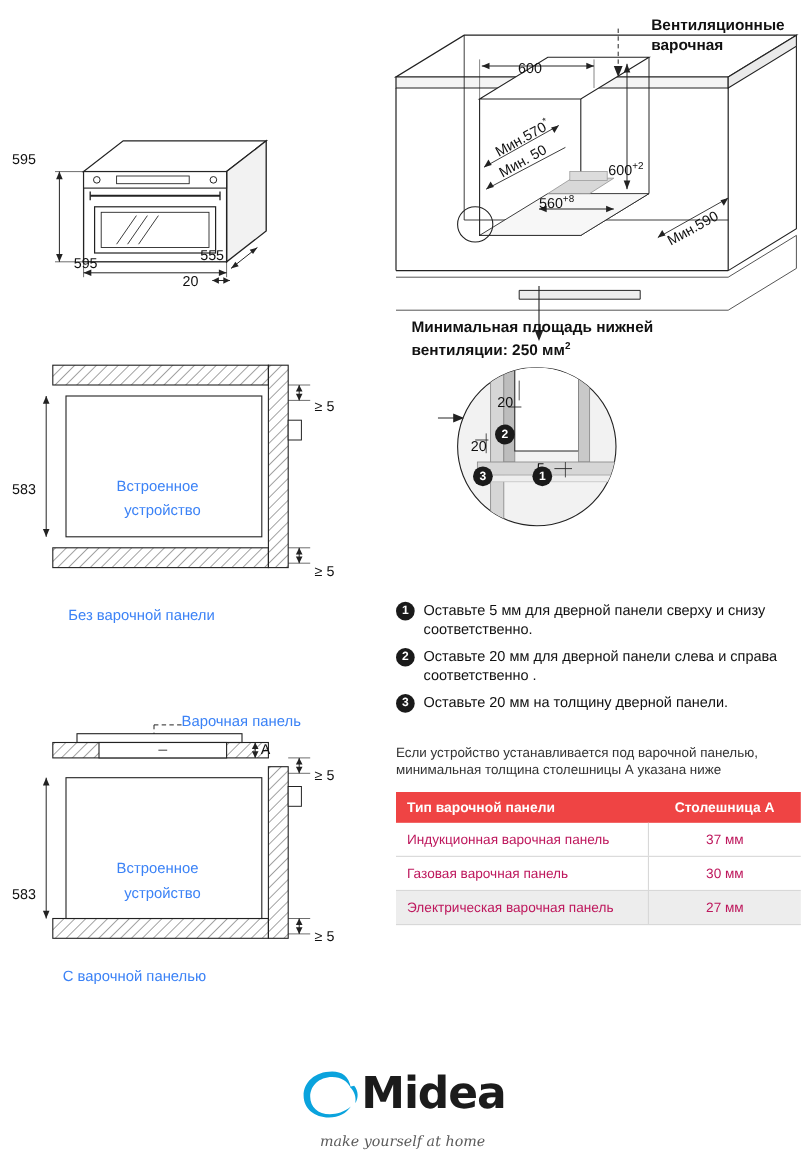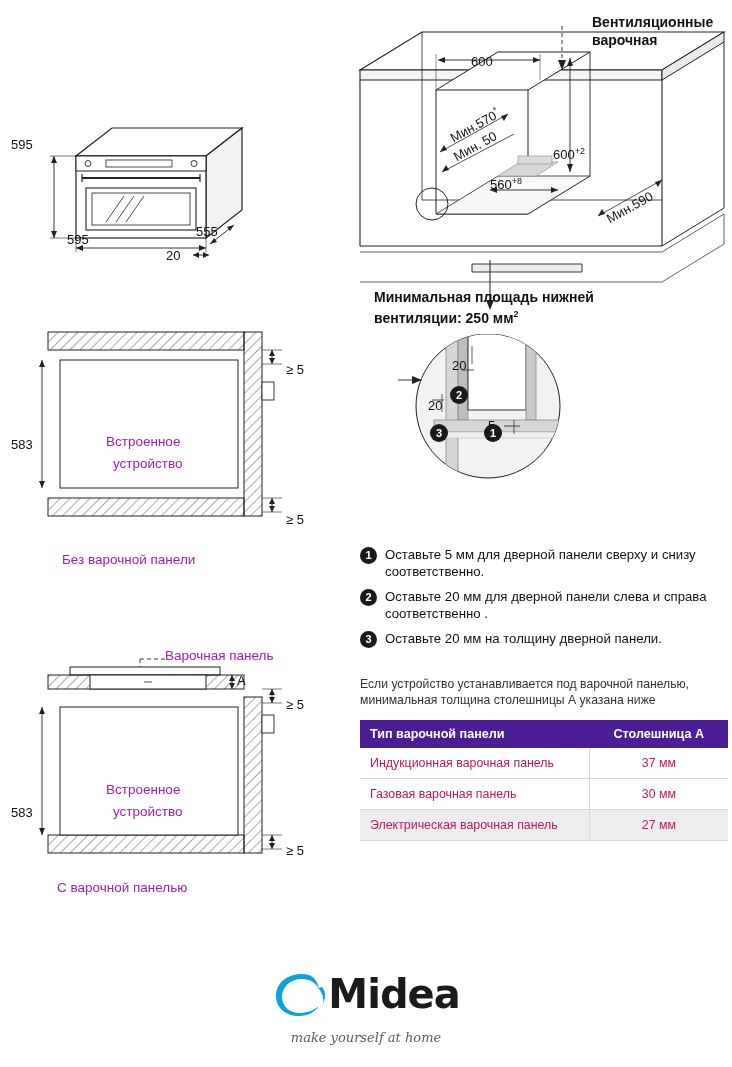--- a/index.html
+++ b/index.html
@@ -25,21 +25,21 @@
   .abs { position: absolute; }
 
   
   .dim {
     font-size: 13px;
     color: #111;
     white-space: nowrap;
   }
   .cap {
     font-size: 13.5px;
-    color: #a21caf;
+    color: #3b82f6;
     white-space: nowrap;
   }
   .cap-b {
     font-size: 14px;
     font-weight: bold;
     color: #111;
     white-space: nowrap;
   }
 
   
@@ -87,21 +87,21 @@
   
   table.spec {
     position: absolute;
     left: 360px;
     top: 720px;
     width: 368px;
     border-collapse: collapse;
     font-size: 12.4px;
   }
   table.spec th {
-    background: #4c1d95;
+    background: #ef4444;
     color: #fff;
     font-weight: bold;
     text-align: left;
     padding: 7px 10px;
     font-size: 12.6px;
   }
   table.spec th.c2 { text-align: center; }
   table.spec td {
     padding: 7px 10px;
     color: #be185d;
@@ -185,21 +185,21 @@
     <line x1="190" y1="174" x2="214" y2="155" stroke="#222" stroke-width="0.9"></line>
     <polygon points="190,174 197,172 194,168" fill="#222"></polygon>
     <polygon points="214,155 207,157 210,161" fill="#222"></polygon>
 
     <line x1="173" y1="185" x2="189" y2="185" stroke="#222" stroke-width="0.9"></line>
     <polygon points="173,185 179,182 179,188" fill="#222"></polygon>
     <polygon points="189,185 183,182 183,188" fill="#222"></polygon>
   </svg>
   <div class="abs dim" style="left:11px; top:137px;">595</div>
   <div class="abs dim" style="left:67px; top:232px;">595</div>
-  <div class="abs dim" style="left:182px; top:224px;margin-left:14px;">555</div>
+  <div class="abs dim" style="left:182px; top:224px;">555</div>
   <div class="abs dim" style="left:166px; top:248px;">20</div>
 
   <svg class="abs" style="left:332px; top:14px;" width="396" height="300" viewBox="0 0 396 300">
 
     <polygon points="28,56 330,56 392,18 90,18" fill="#ffffff" stroke="#222" stroke-width="1.1"></polygon>
 
     <polygon points="28,56 330,56 330,66 28,66" fill="#f4f4f4" stroke="#222" stroke-width="1.1"></polygon>
     <polygon points="330,56 392,18 392,28 330,66" fill="#eaeaea" stroke="#222" stroke-width="1"></polygon>
 
     <polyline points="28,66 28,232" fill="none" stroke="#222" stroke-width="1.1"></polyline>

